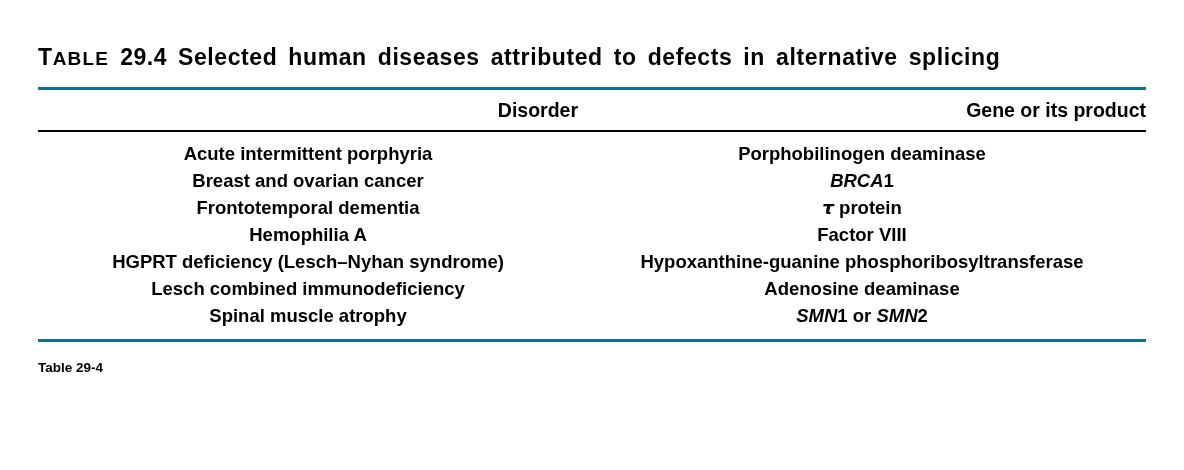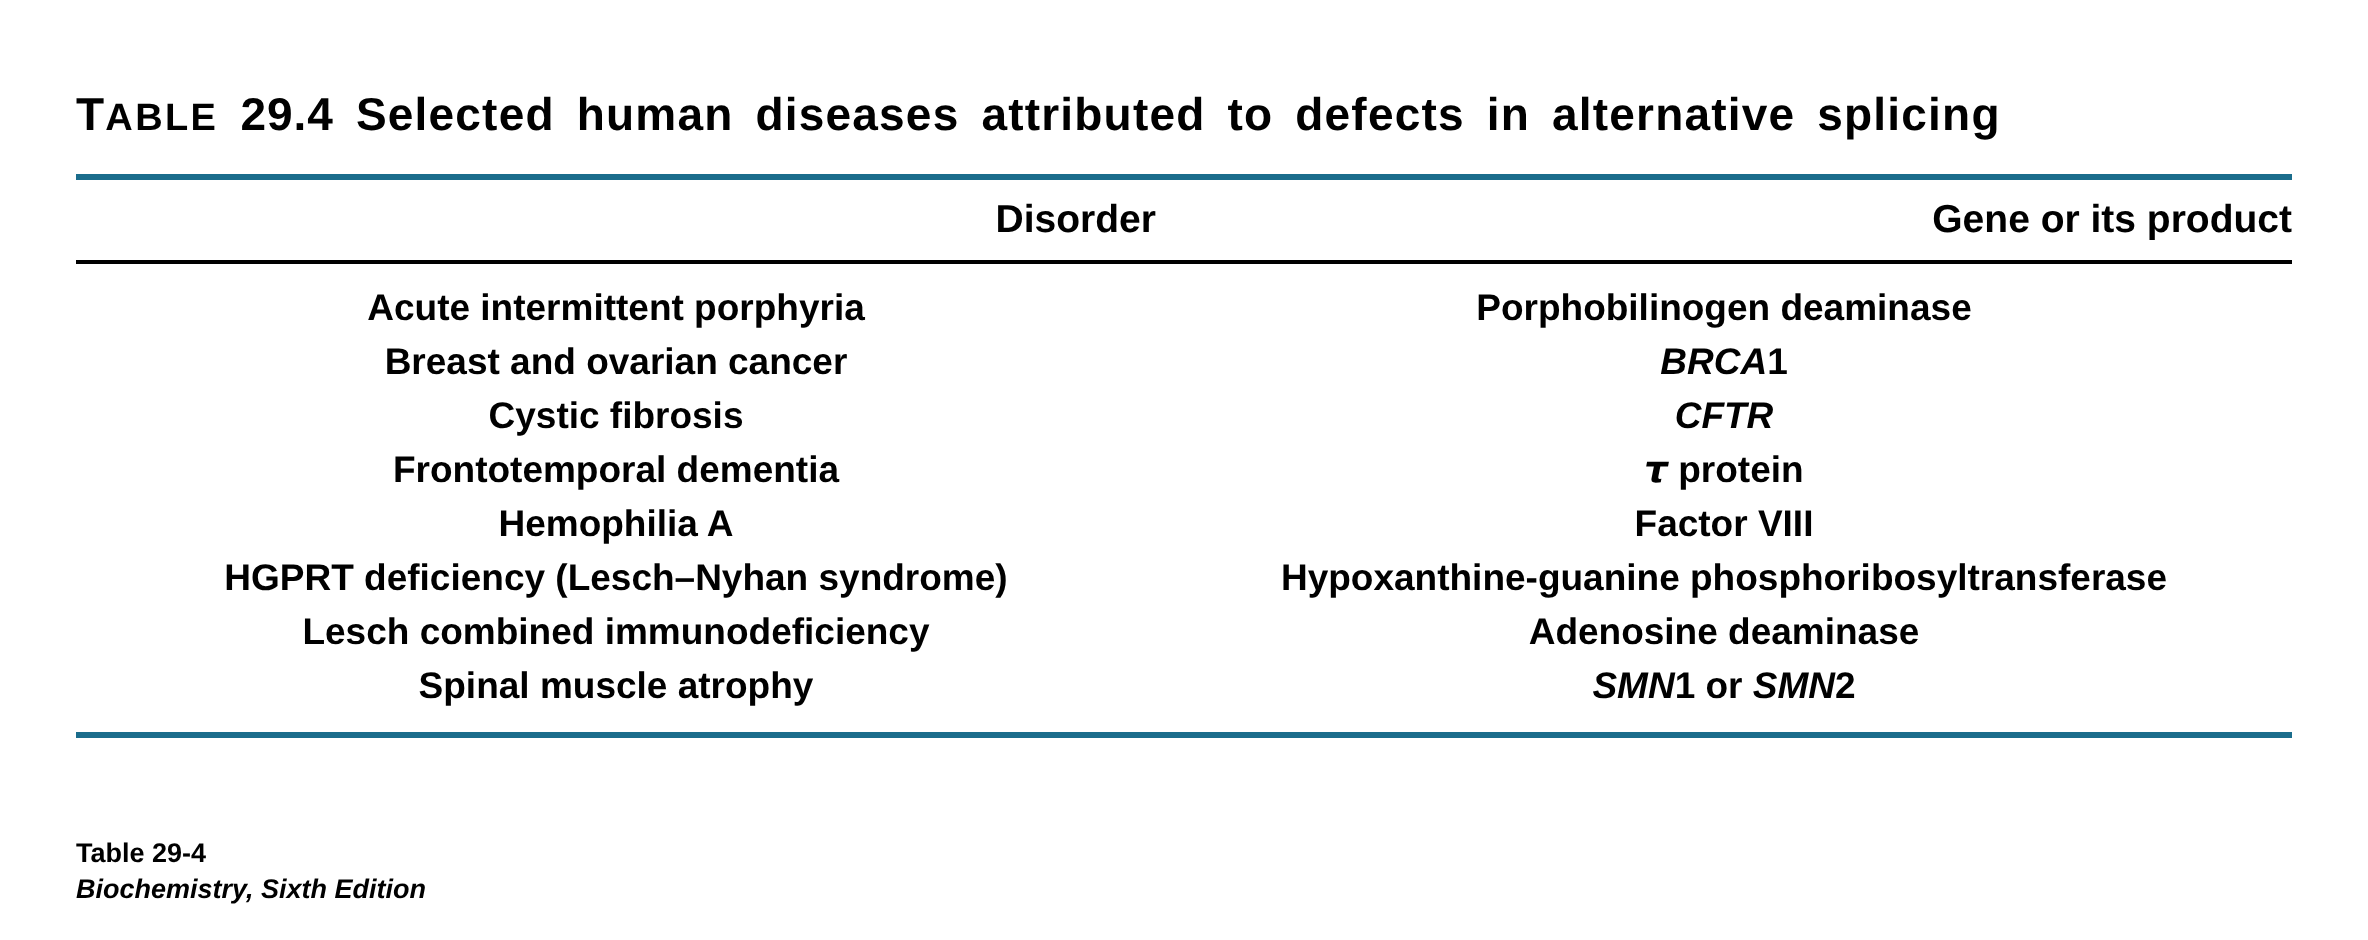--- a/index.html
+++ b/index.html
@@ -92,21 +92,20 @@
   .greek-up {
     font-family: "DejaVu Sans", sans-serif;
     font-weight: bold;
     font-style: normal;
   }
   .footer {
     padding-top: 17px;
     font-size: 13.5px;
     font-weight: bold;
     line-height: 1.35;
-    margin-top: 32px;
   }
   .footer .src {
     font-style: italic;
   }
 </style>
 </head>
 <body>
 
 <div class="page">
 
@@ -141,24 +140,20 @@
     <tbody id="rows-body">
         <tr class="first-row">
           <td>Acute intermittent porphyria</td>
           <td><span>Porphobilinogen deaminase</span></td>
         </tr>
         <tr>
           <td>Breast and ovarian cancer</td>
           <td><span class="ital">BRCA</span><span>1</span></td>
         </tr>
         <tr>
-          <td>Cystic fibrosis</td>
-          <td><span class="ital">CFTR</span></td>
-        </tr>
-        <tr>
           <td>Frontotemporal dementia</td>
           <td><span class="greek">τ</span><span> protein</span></td>
         </tr>
         <tr>
           <td>Hemophilia A</td>
           <td><span>Factor VIII</span></td>
         </tr>
         <tr>
           <td>HGPRT deficiency (Lesch–Nyhan syndrome)</td>
           <td><span>Hypoxanthine-guanine phosphoribosyltransferase</span></td>
@@ -171,16 +166,15 @@
           <td>Spinal muscle atrophy</td>
           <td><span class="ital">SMN</span><span>1 or </span><span class="ital">SMN</span><span>2</span></td>
         </tr>
       </tbody>
   </table>
 
   <div class="rule bottom"></div>
 
   <div class="footer">
     <div>Table 29-4</div>
-    <div class="src">Biochemistry, Sixth Edition</div>
   </div>
 
 </div>
 
 </body></html>

